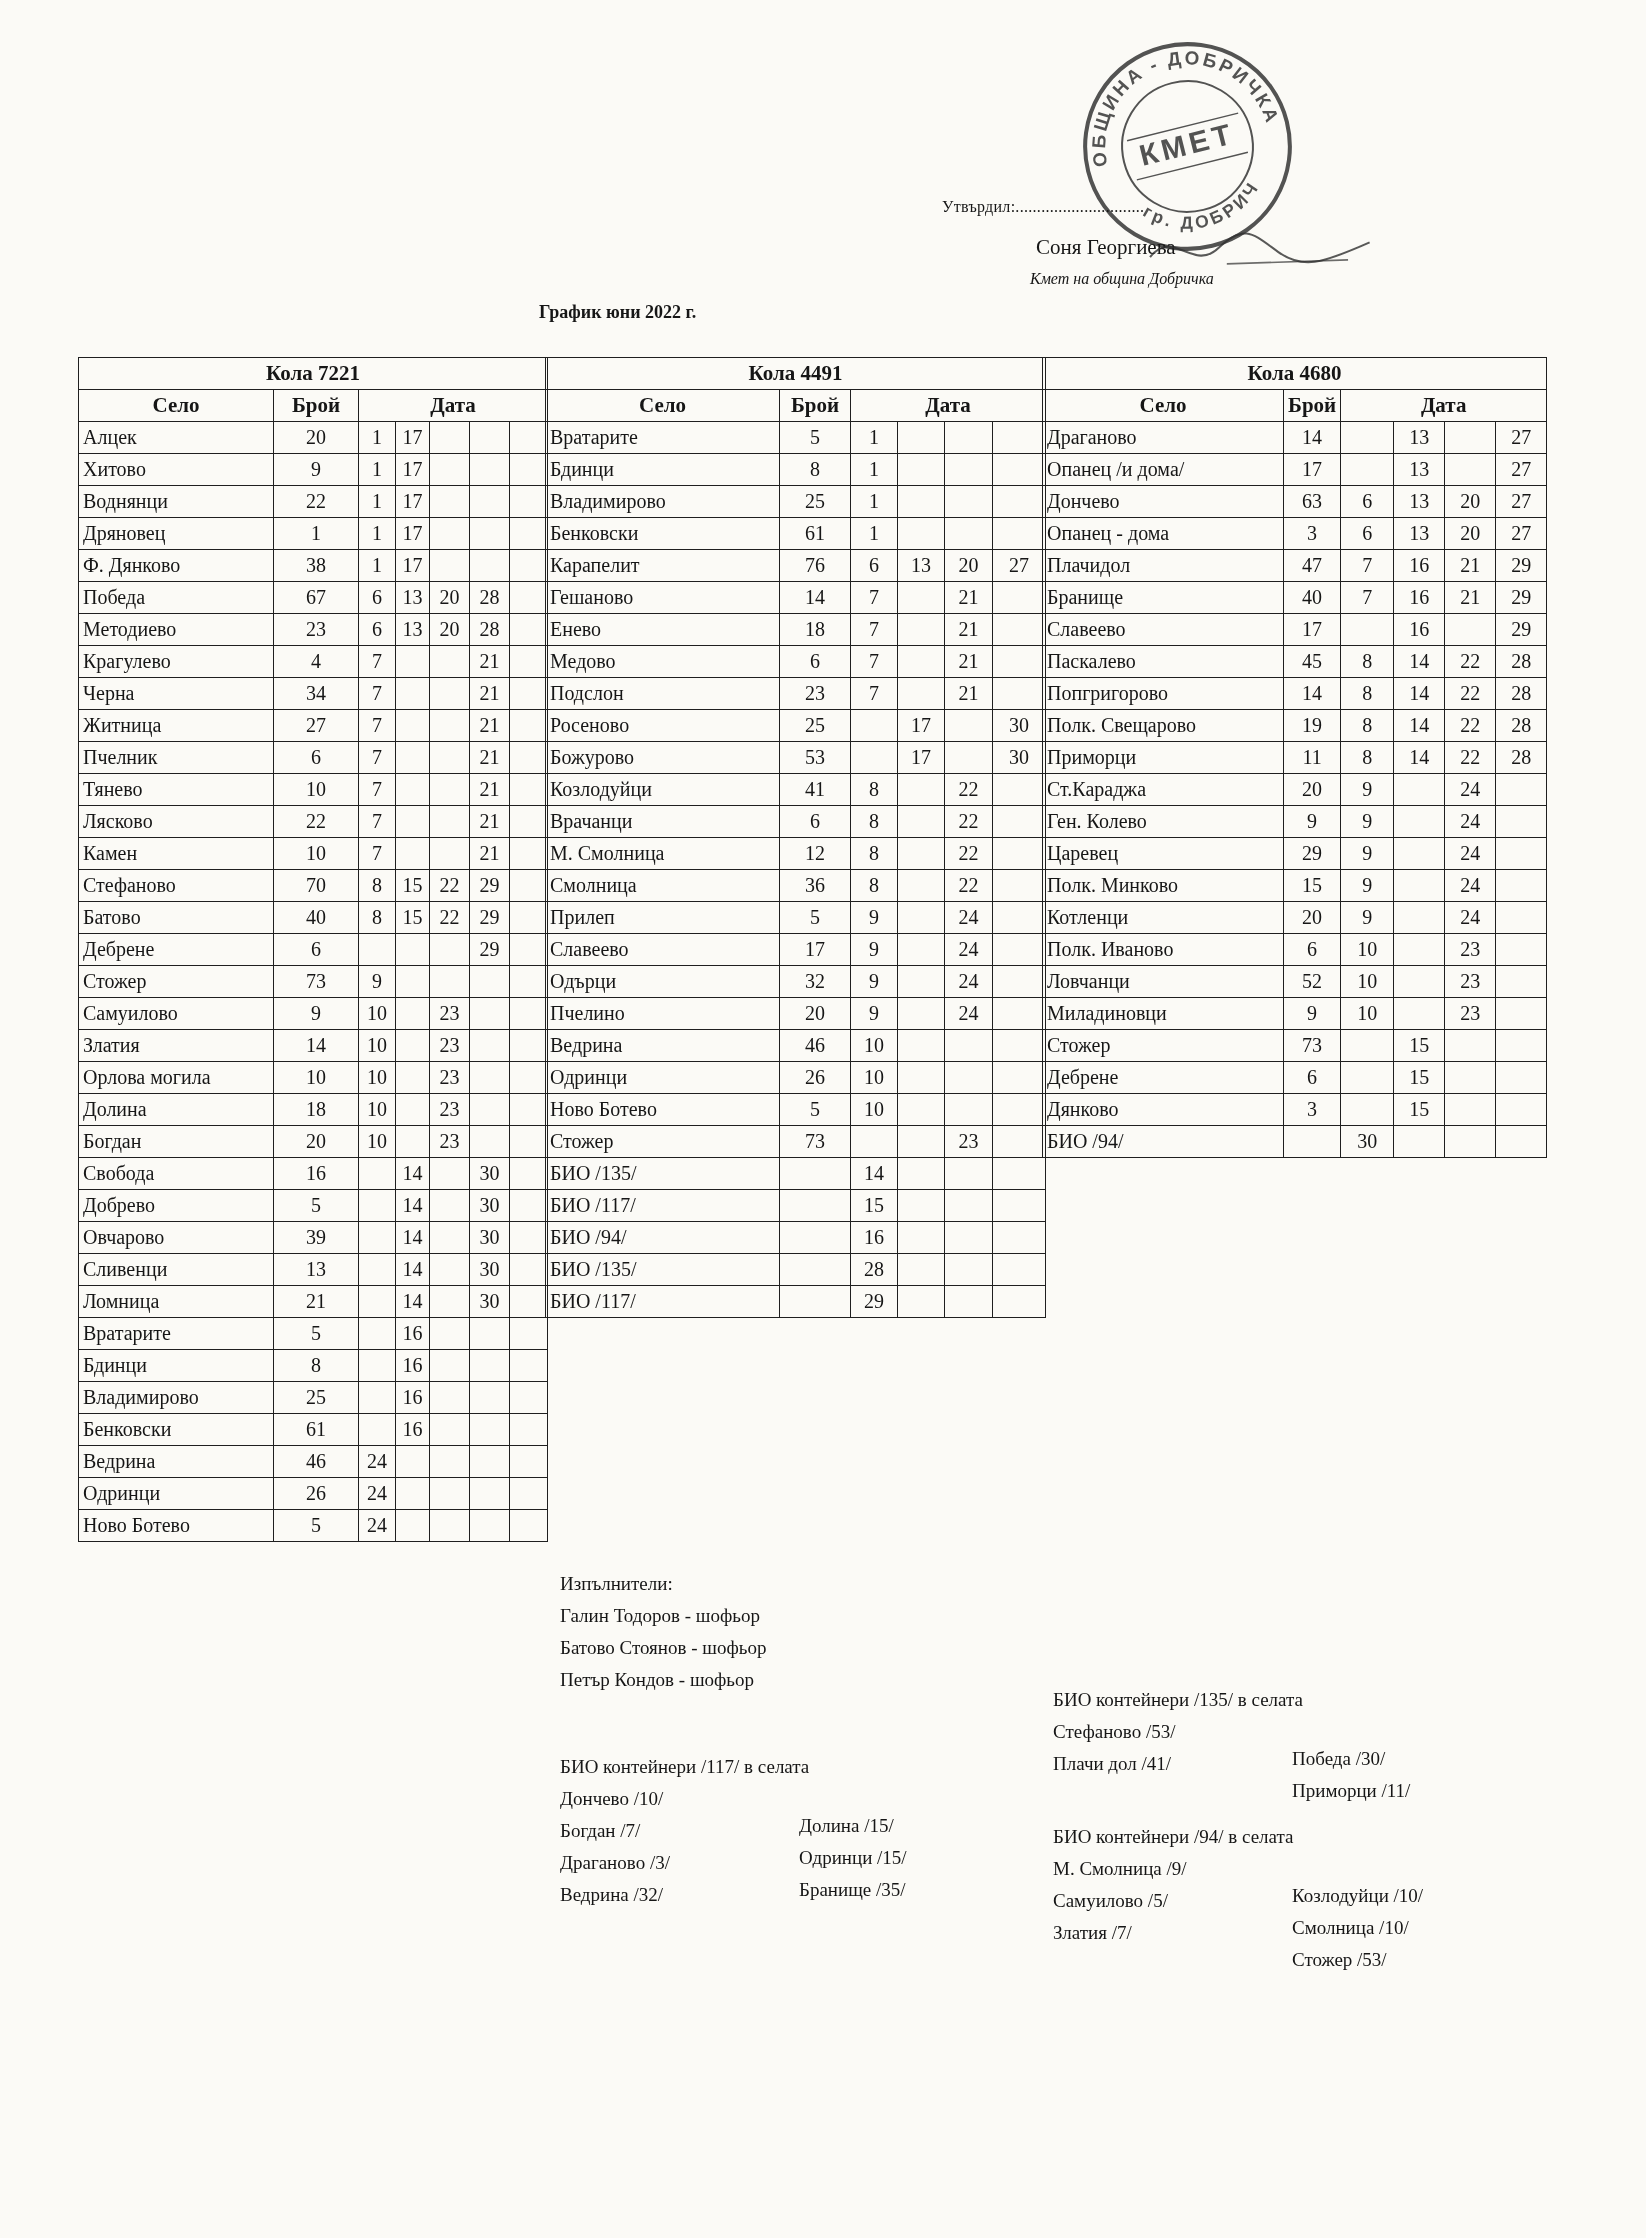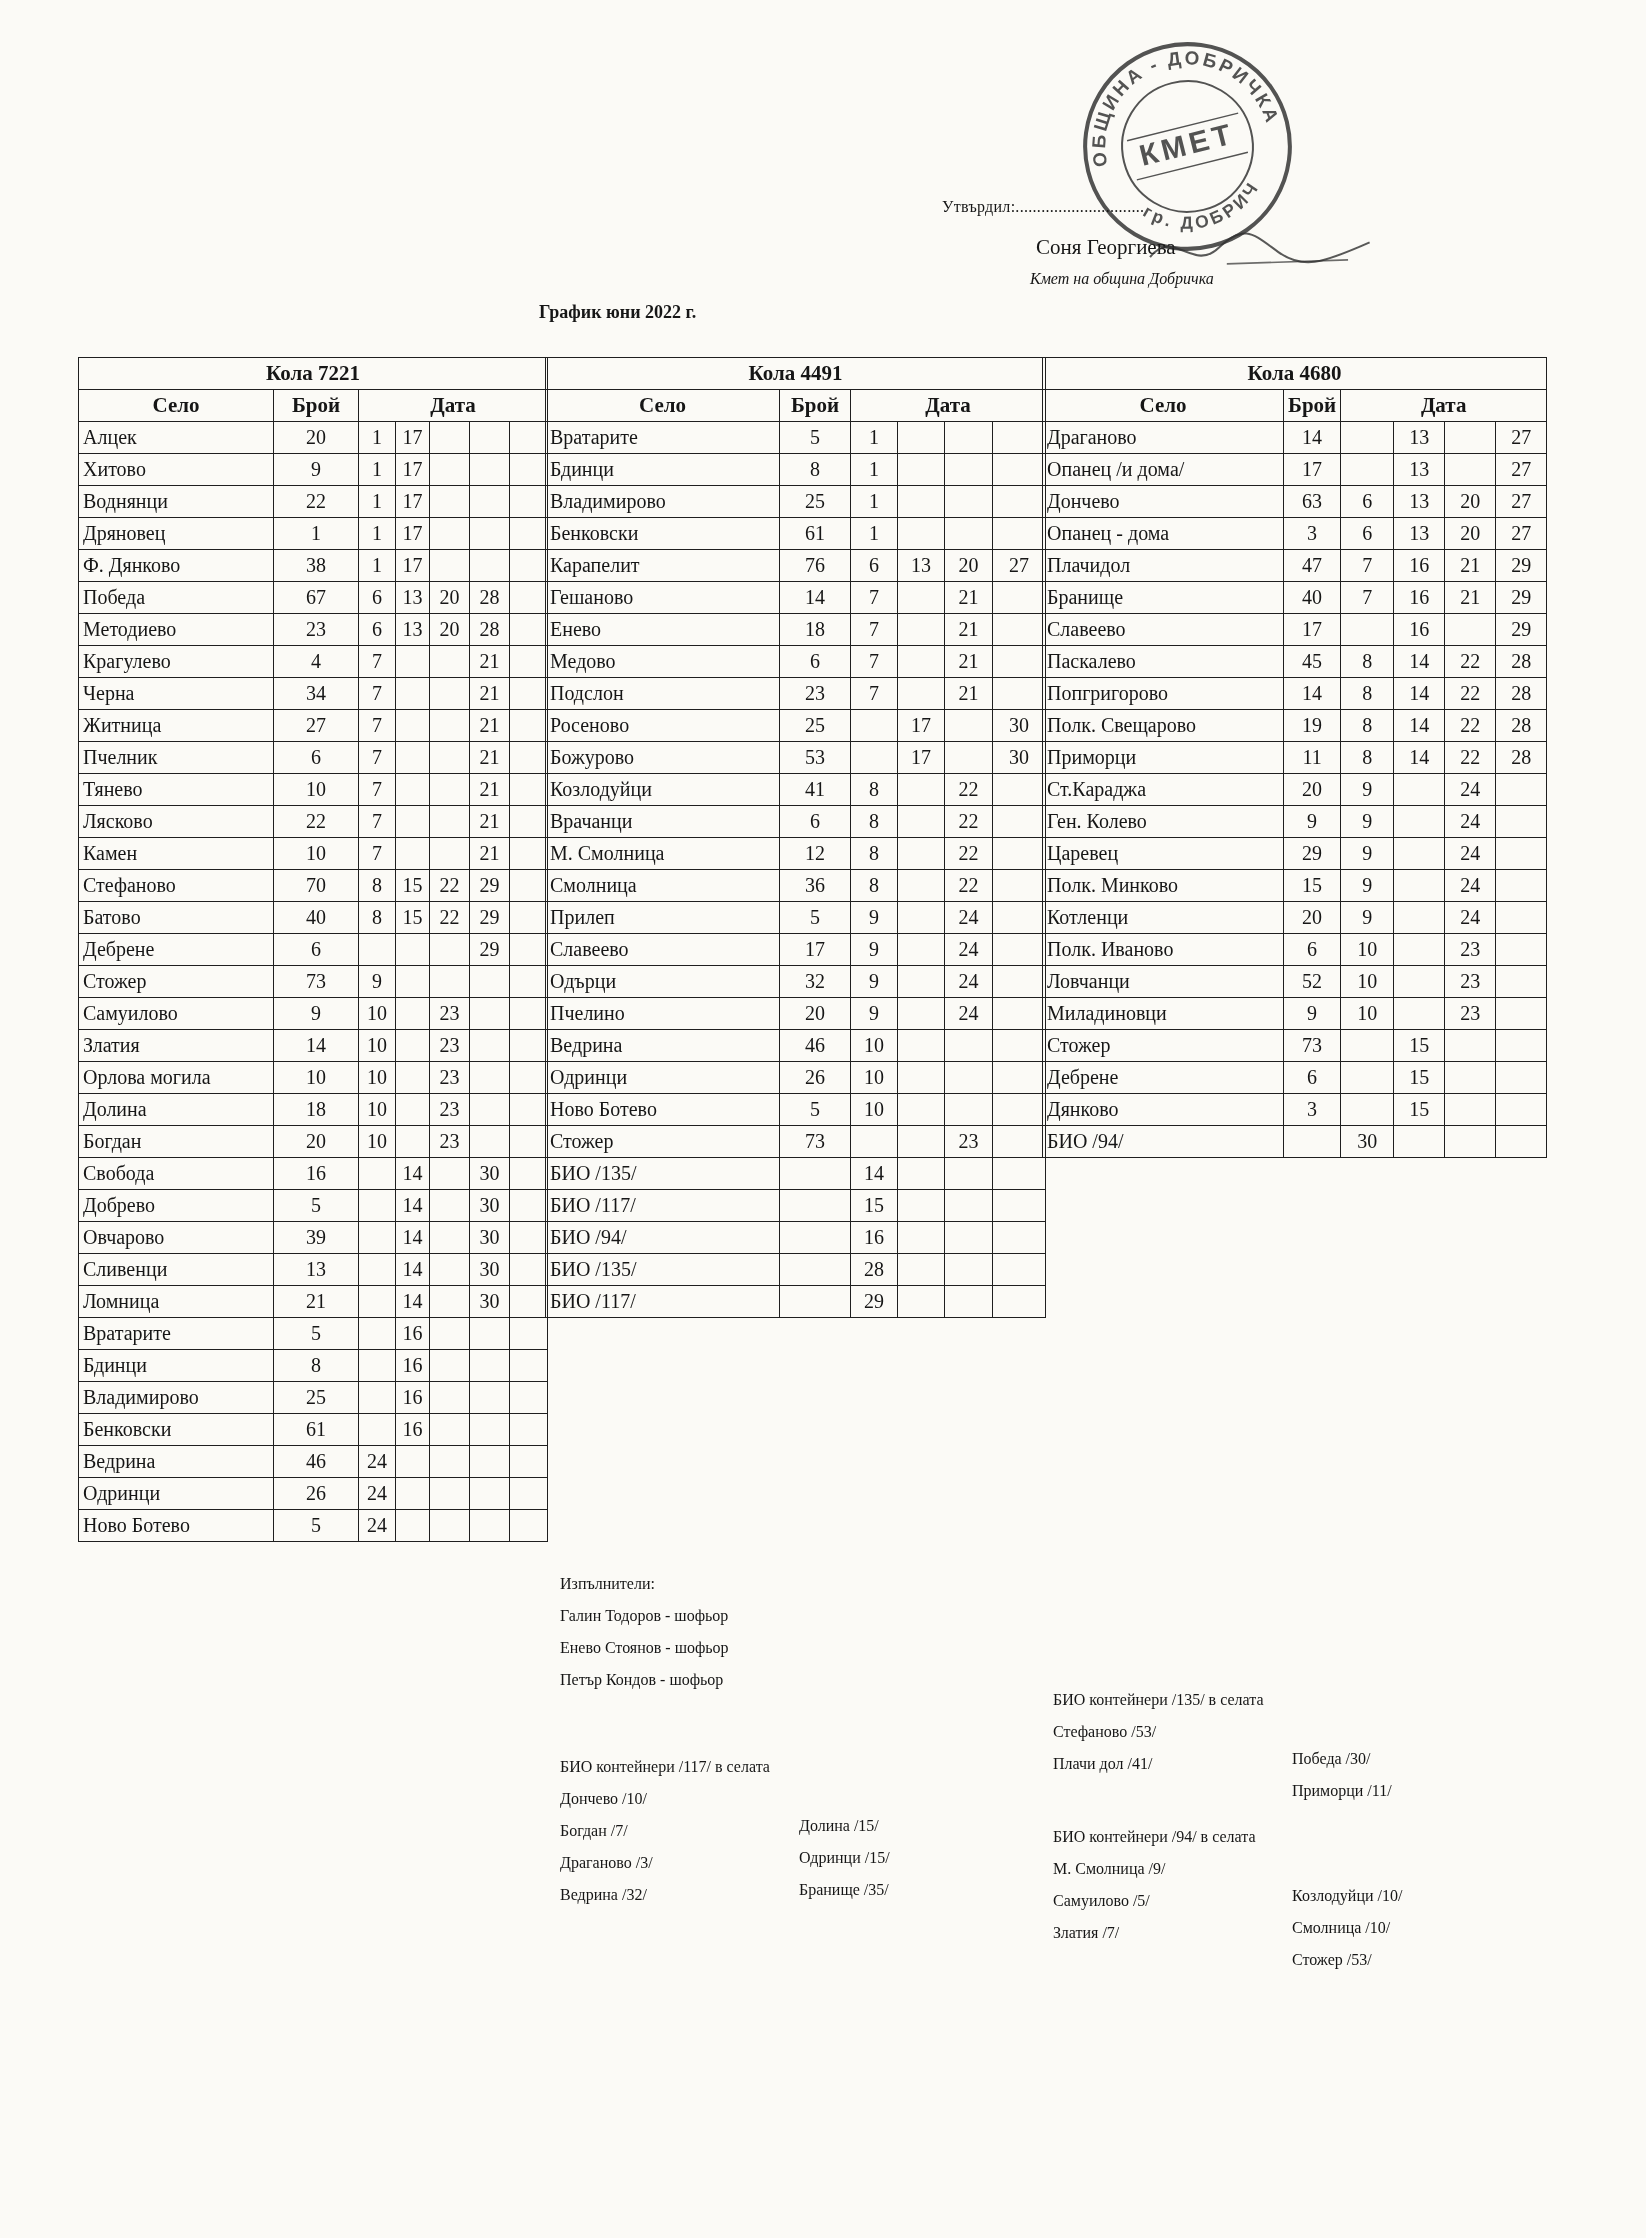--- a/index.html
+++ b/index.html
@@ -31,21 +31,21 @@
     box-sizing:border-box;
     padding:0 4px;
     white-space:nowrap;
     overflow:hidden;
   }
   .sched thead th { font-weight:bold; text-align:center; font-size:21px; }
   .sched td.v { text-align:left; }
   .sched td.n { text-align:center; padding:0 1.3px; }
 
   
-  .ft { font-size:16px; line-height:32px; }
+  .ft { font-size:19px; line-height:32px; }
   .ft .hd { font-weight:normal; }
   .bio-block { display:flex; }
   .bio-col1 { width:239px; }
   .bio-col2 { width:243px;margin-top:27px; }
 
   .stamp { opacity:0.88; }
 </style>
 </head>
 <body>
 
@@ -872,21 +872,21 @@
           <td class="n"></td>
           <td class="n"></td>
         </tr>
       </tbody>
   </table>
 
   <div class="abs ft" style="left:560px; top:1568px;">
     <div class="hd">Изпълнители:</div>
     <div>
         <div>Галин Тодоров - шофьор</div>
-        <div>Енево Стоянов - шофьор</div>
+        <div>Батово Стоянов - шофьор</div>
         <div>Петър Кондов - шофьор</div>
       </div>
   </div>
 
   <div class="abs ft" style="left:1053px; top:1684px;">
     <div class="hd">БИО контейнери /135/ в селата</div>
     <div class="bio-block">
       <div class="bio-col1">
           <div>Стефаново /53/</div>
           <div>Плачи дол /41/</div>

